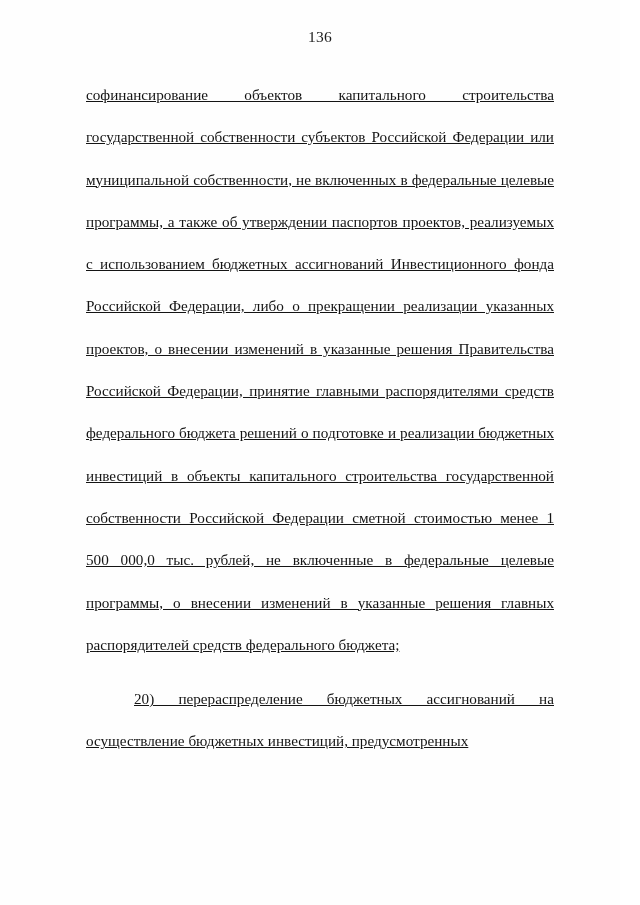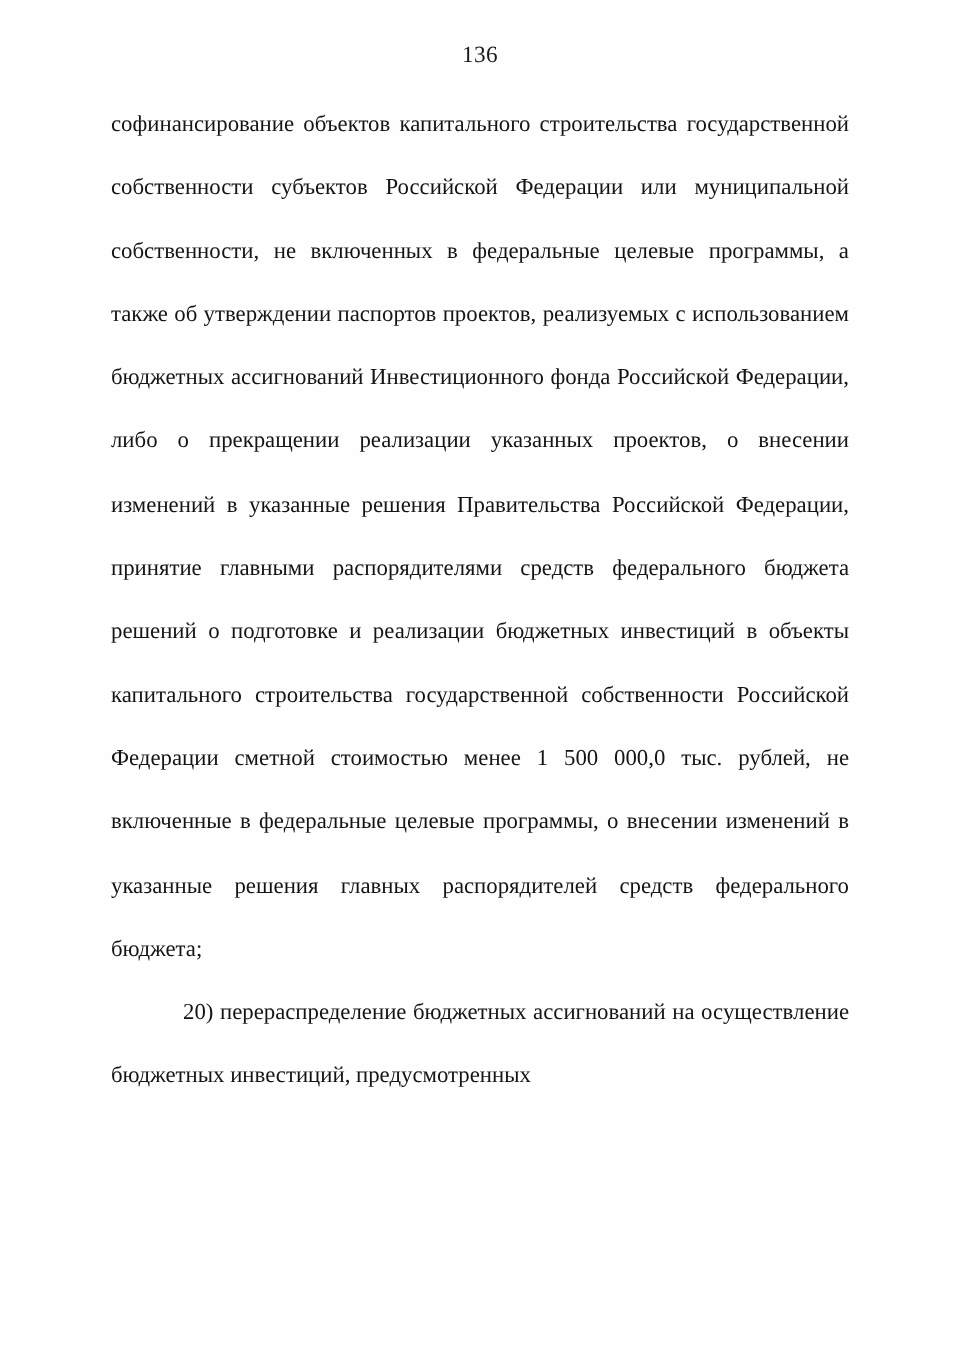--- a/index.html
+++ b/index.html
@@ -36,23 +36,24 @@
     top: 62px;
     left: 74px;
     width: 492px;
     font-size: 15.2px;
     line-height: 42.3px;
     text-align: justify;
     text-justify: inter-word;
     color: #141414;
   }
   .body-text p {
-    margin: 0;
+    margin: 12px;
     text-align: justify;
     text-align-last: left;
+    text-decoration: underline;
   }
   .body-text p.indent {
     text-indent: 48px;
   }
 </style>
 </head>
 <body>
 
 <div class="page">
 

